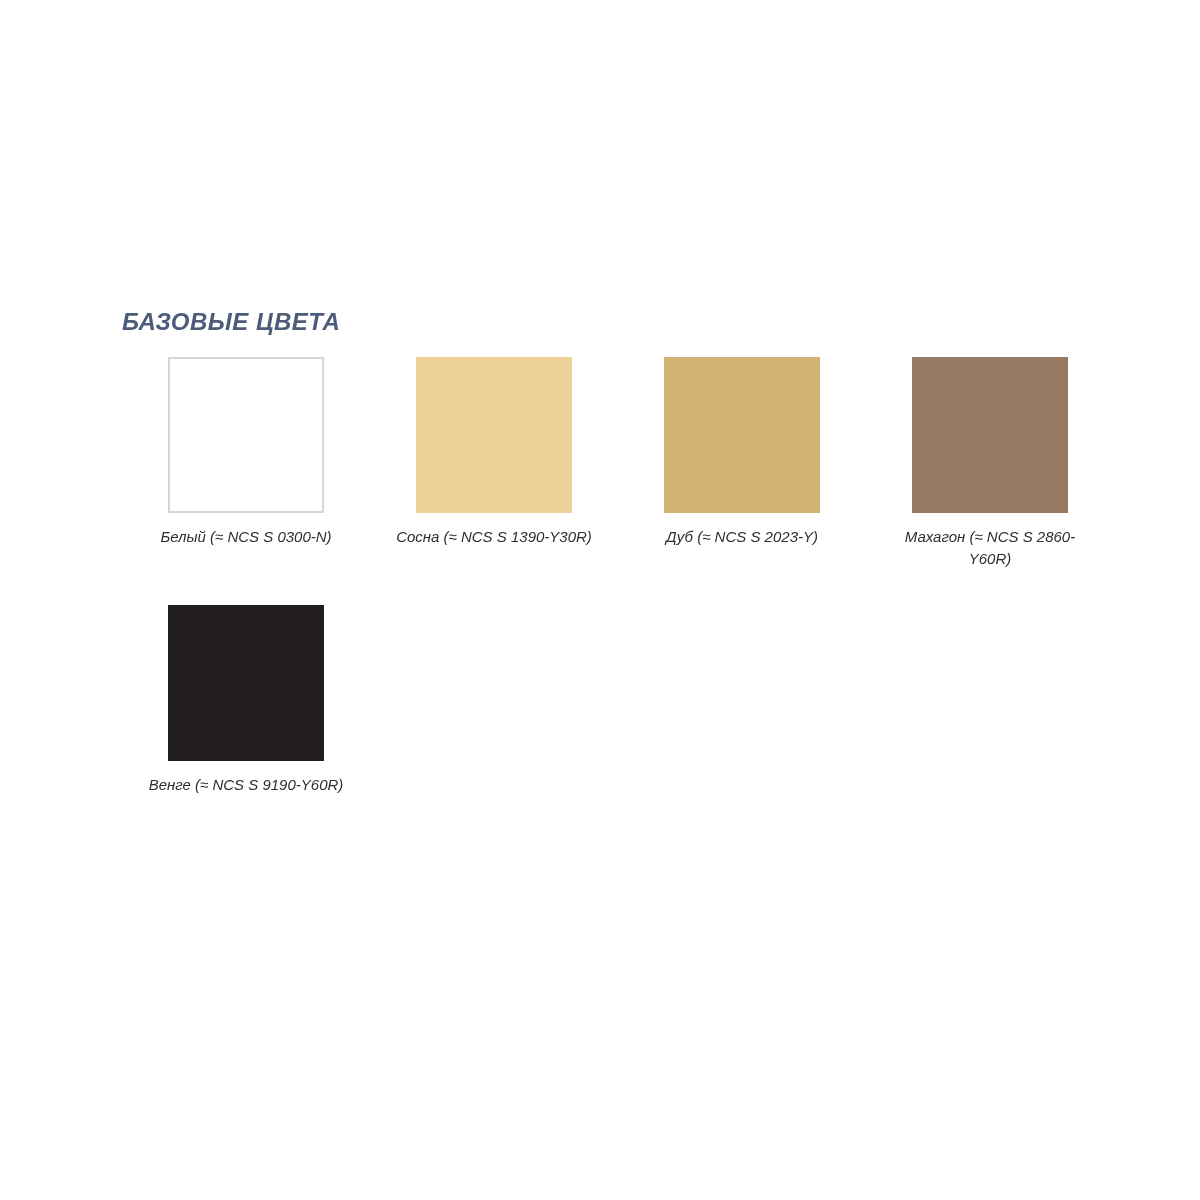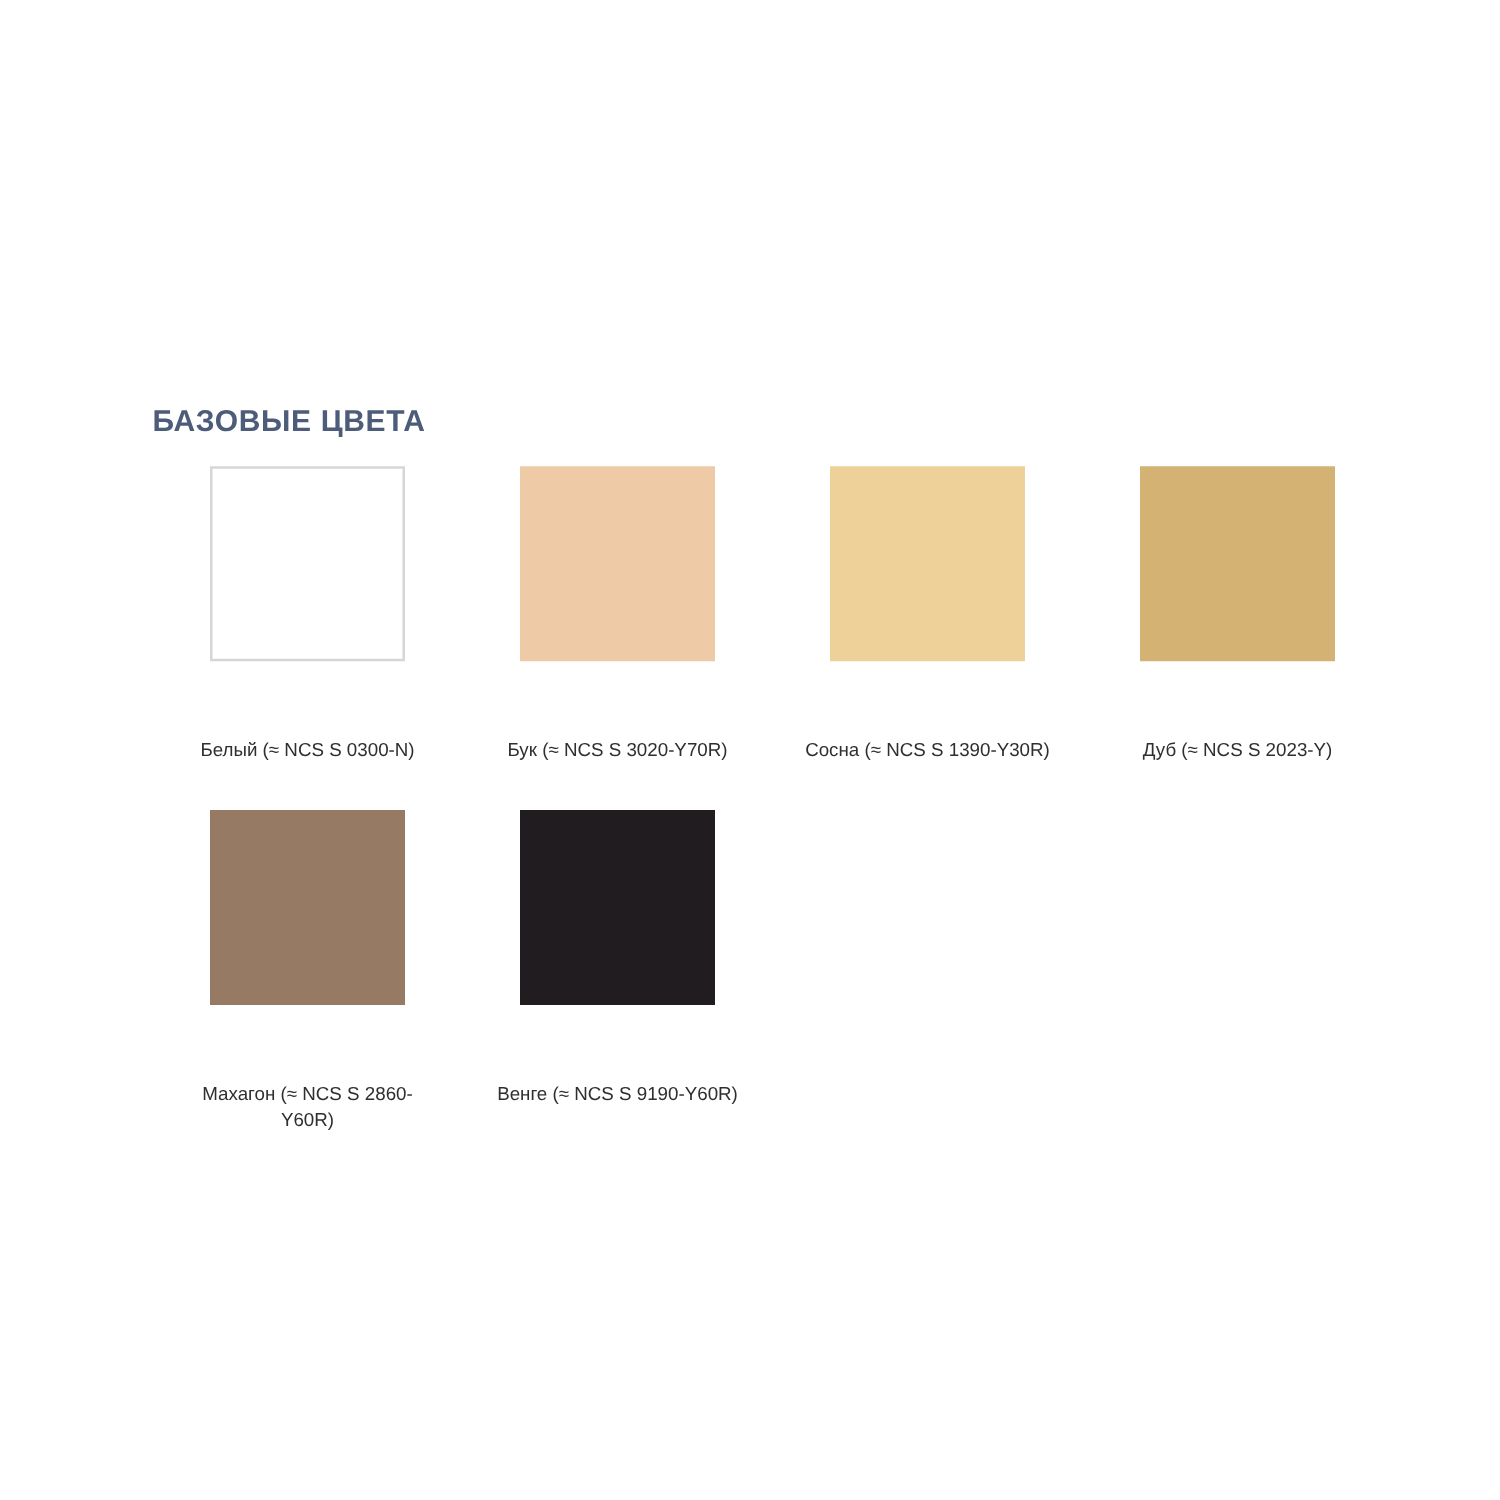--- a/index.html
+++ b/index.html
@@ -16,22 +16,23 @@
 
   .page {
     position: relative;
     width: 1200px;
     height: 1200px;
   }
 
   .palette-section {
     position: absolute;
     left: 122px;
-    top: 325px;
+    top: 309px;
     width: 960px;
+    font-style: italic;
   }
 
   .section-title {
     font-size: 24px;
     font-weight: bold;
     letter-spacing: 0.5px;
     color: #4c5c79;
     margin: 0 0 22px 0;
     line-height: 1.1;
   }
@@ -42,21 +43,20 @@
     width: 992px;
   }
 
   .swatch-cell {
     width: 248px;
     box-sizing: border-box;
     display: flex;
     flex-direction: column;
     align-items: center;
     margin-bottom: 36px;
-    gap: 48px;
   }
 
   .swatch-chip {
     width: 156px;
     height: 156px;
     box-sizing: border-box;
     display: block;
   }
 
   .swatch-chip.bordered {
@@ -80,24 +80,20 @@
   <section class="palette-section">
 
     <h2 class="section-title">БАЗОВЫЕ ЦВЕТА</h2>
 
     <div class="swatch-grid">
         <div class="swatch-cell">
           <div class="swatch-chip bordered" style="background: rgb(255, 255, 255); border-color: rgb(214, 214, 214);"></div>
           <div class="swatch-label">Белый (≈ NCS S 0300-N)</div>
         </div>
         <div class="swatch-cell">
-          <div class="swatch-chip" style="background: rgb(239, 202, 166);"></div>
-          <div class="swatch-label">Бук (≈ NCS S 3020-Y70R)</div>
-        </div>
-        <div class="swatch-cell">
           <div class="swatch-chip" style="background: rgb(237, 209, 152);"></div>
           <div class="swatch-label">Сосна (≈ NCS S 1390-Y30R)</div>
         </div>
         <div class="swatch-cell">
           <div class="swatch-chip" style="background: rgb(212, 178, 116);"></div>
           <div class="swatch-label">Дуб (≈ NCS S 2023-Y)</div>
         </div>
         <div class="swatch-cell">
           <div class="swatch-chip" style="background: rgb(150, 122, 100);"></div>
           <div class="swatch-label">Махагон (≈ NCS S 2860-Y60R)</div>

